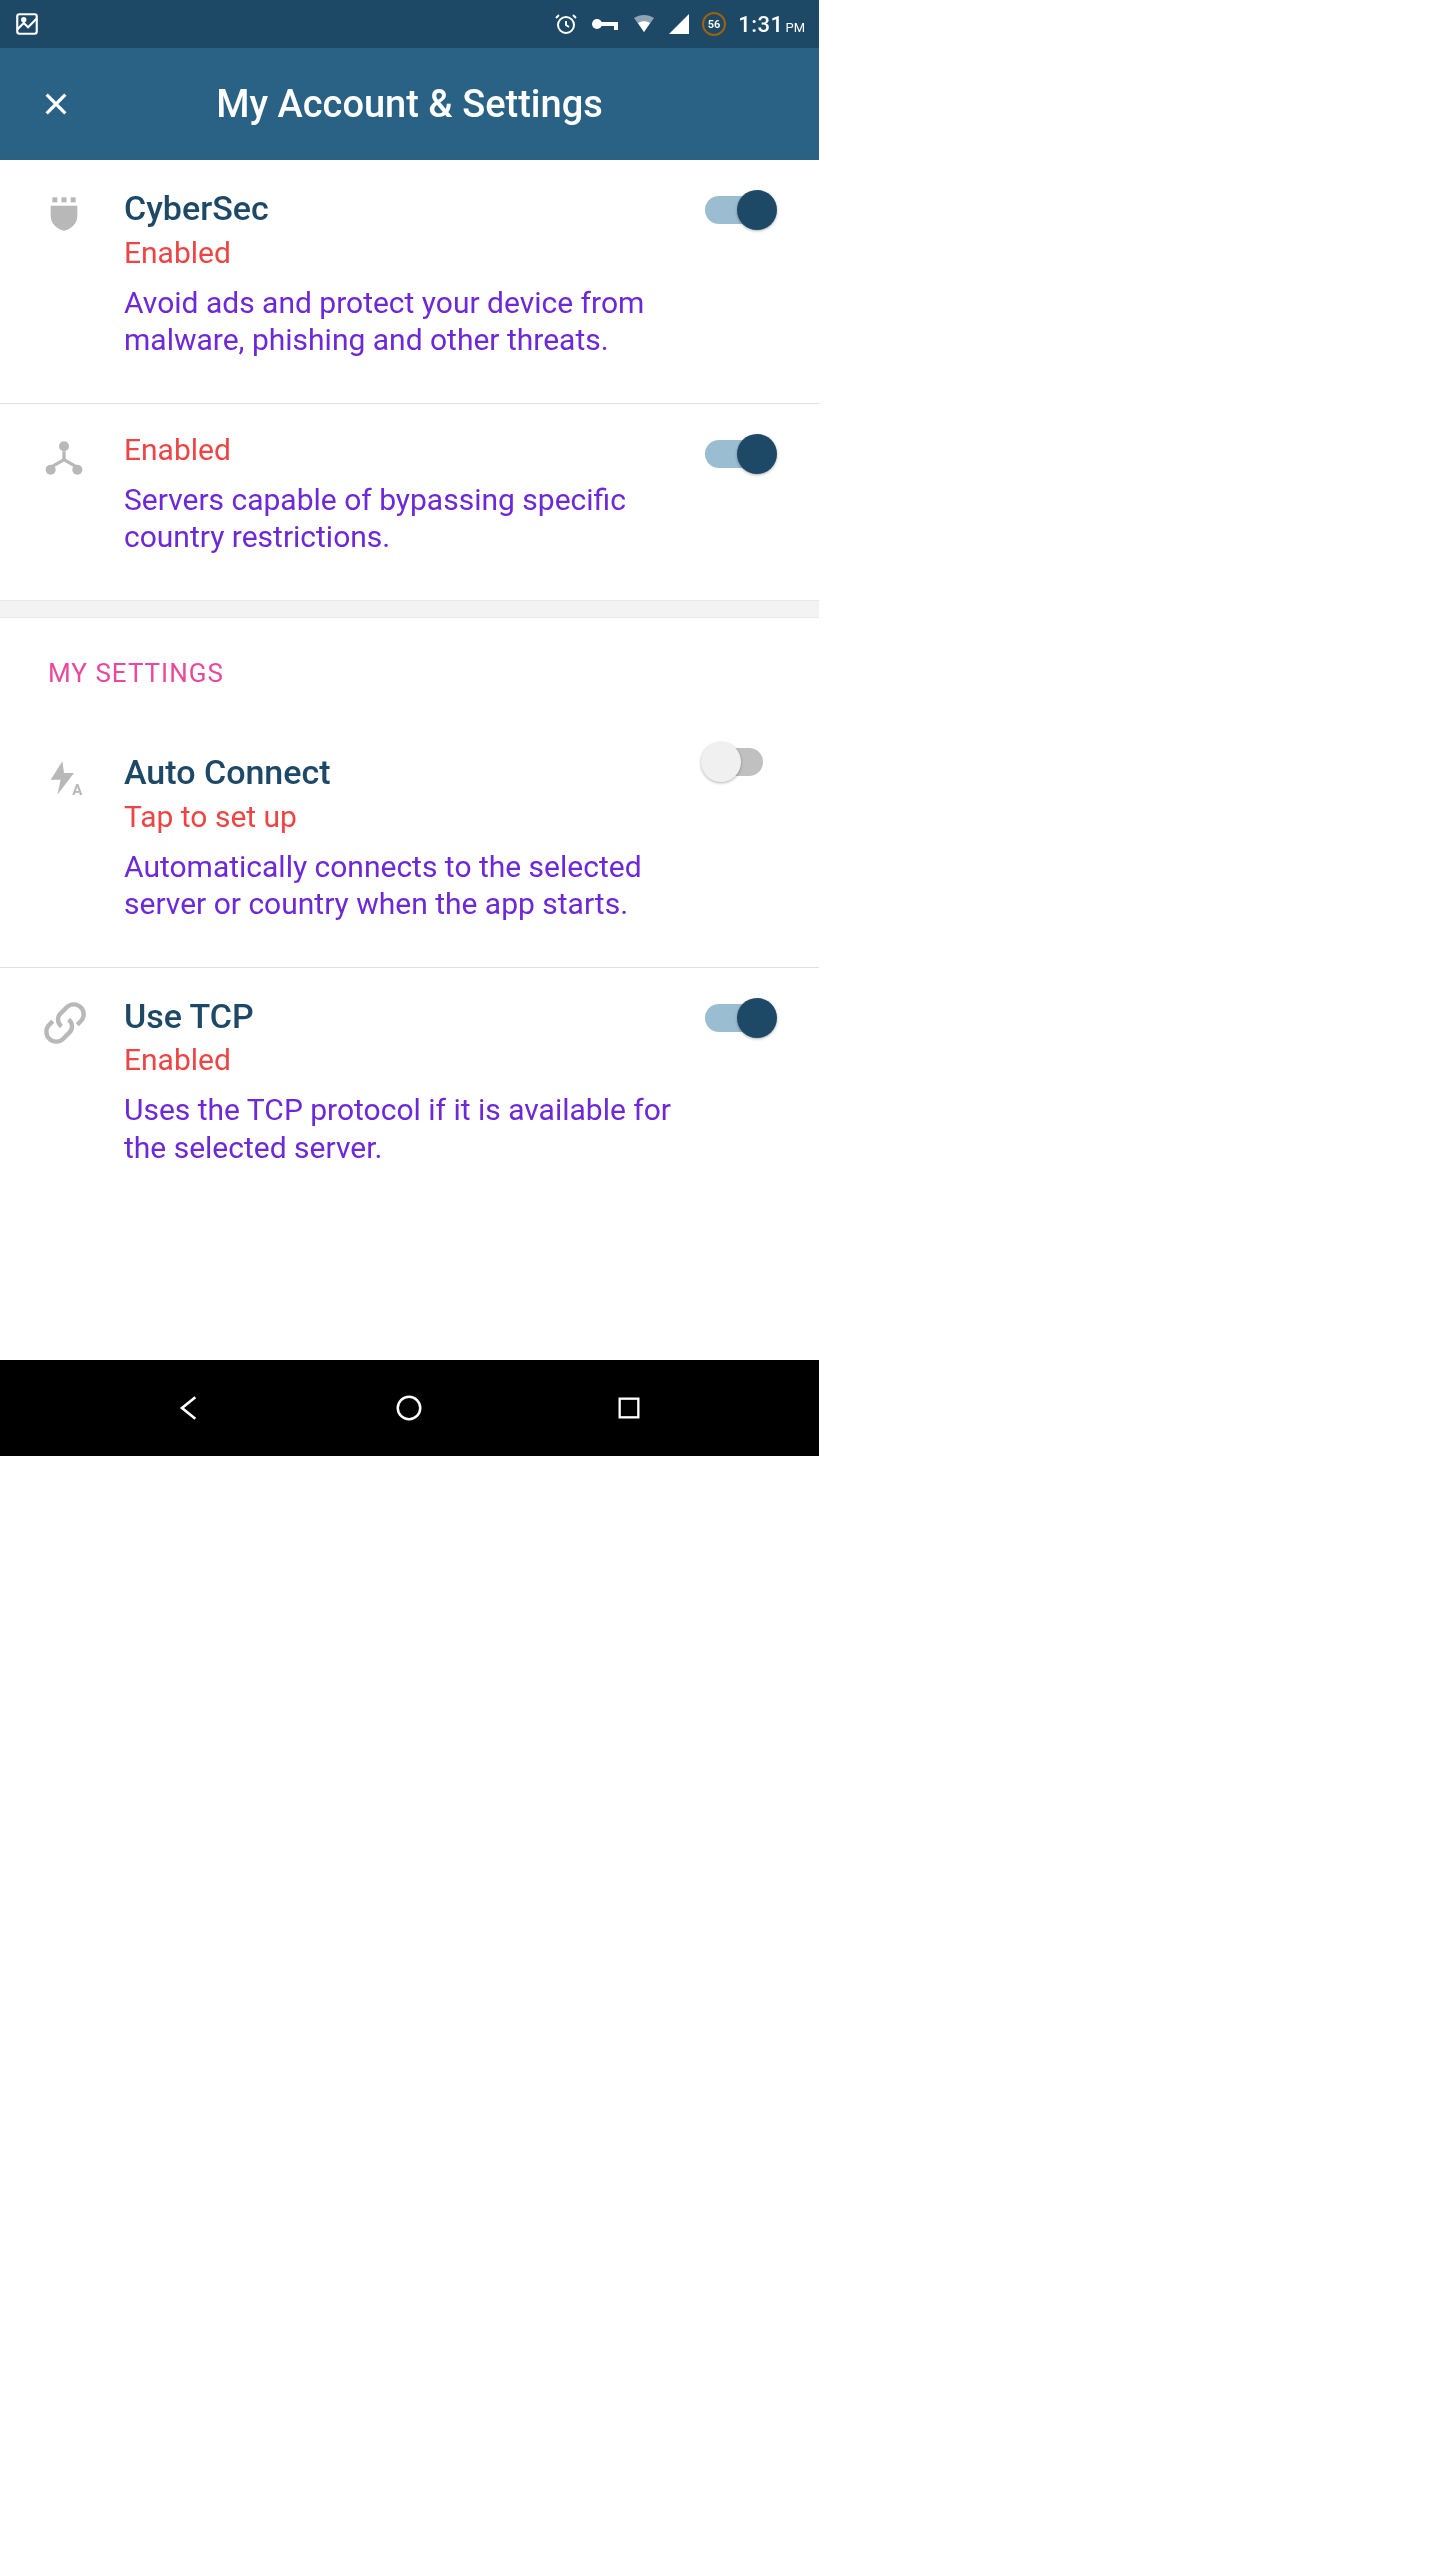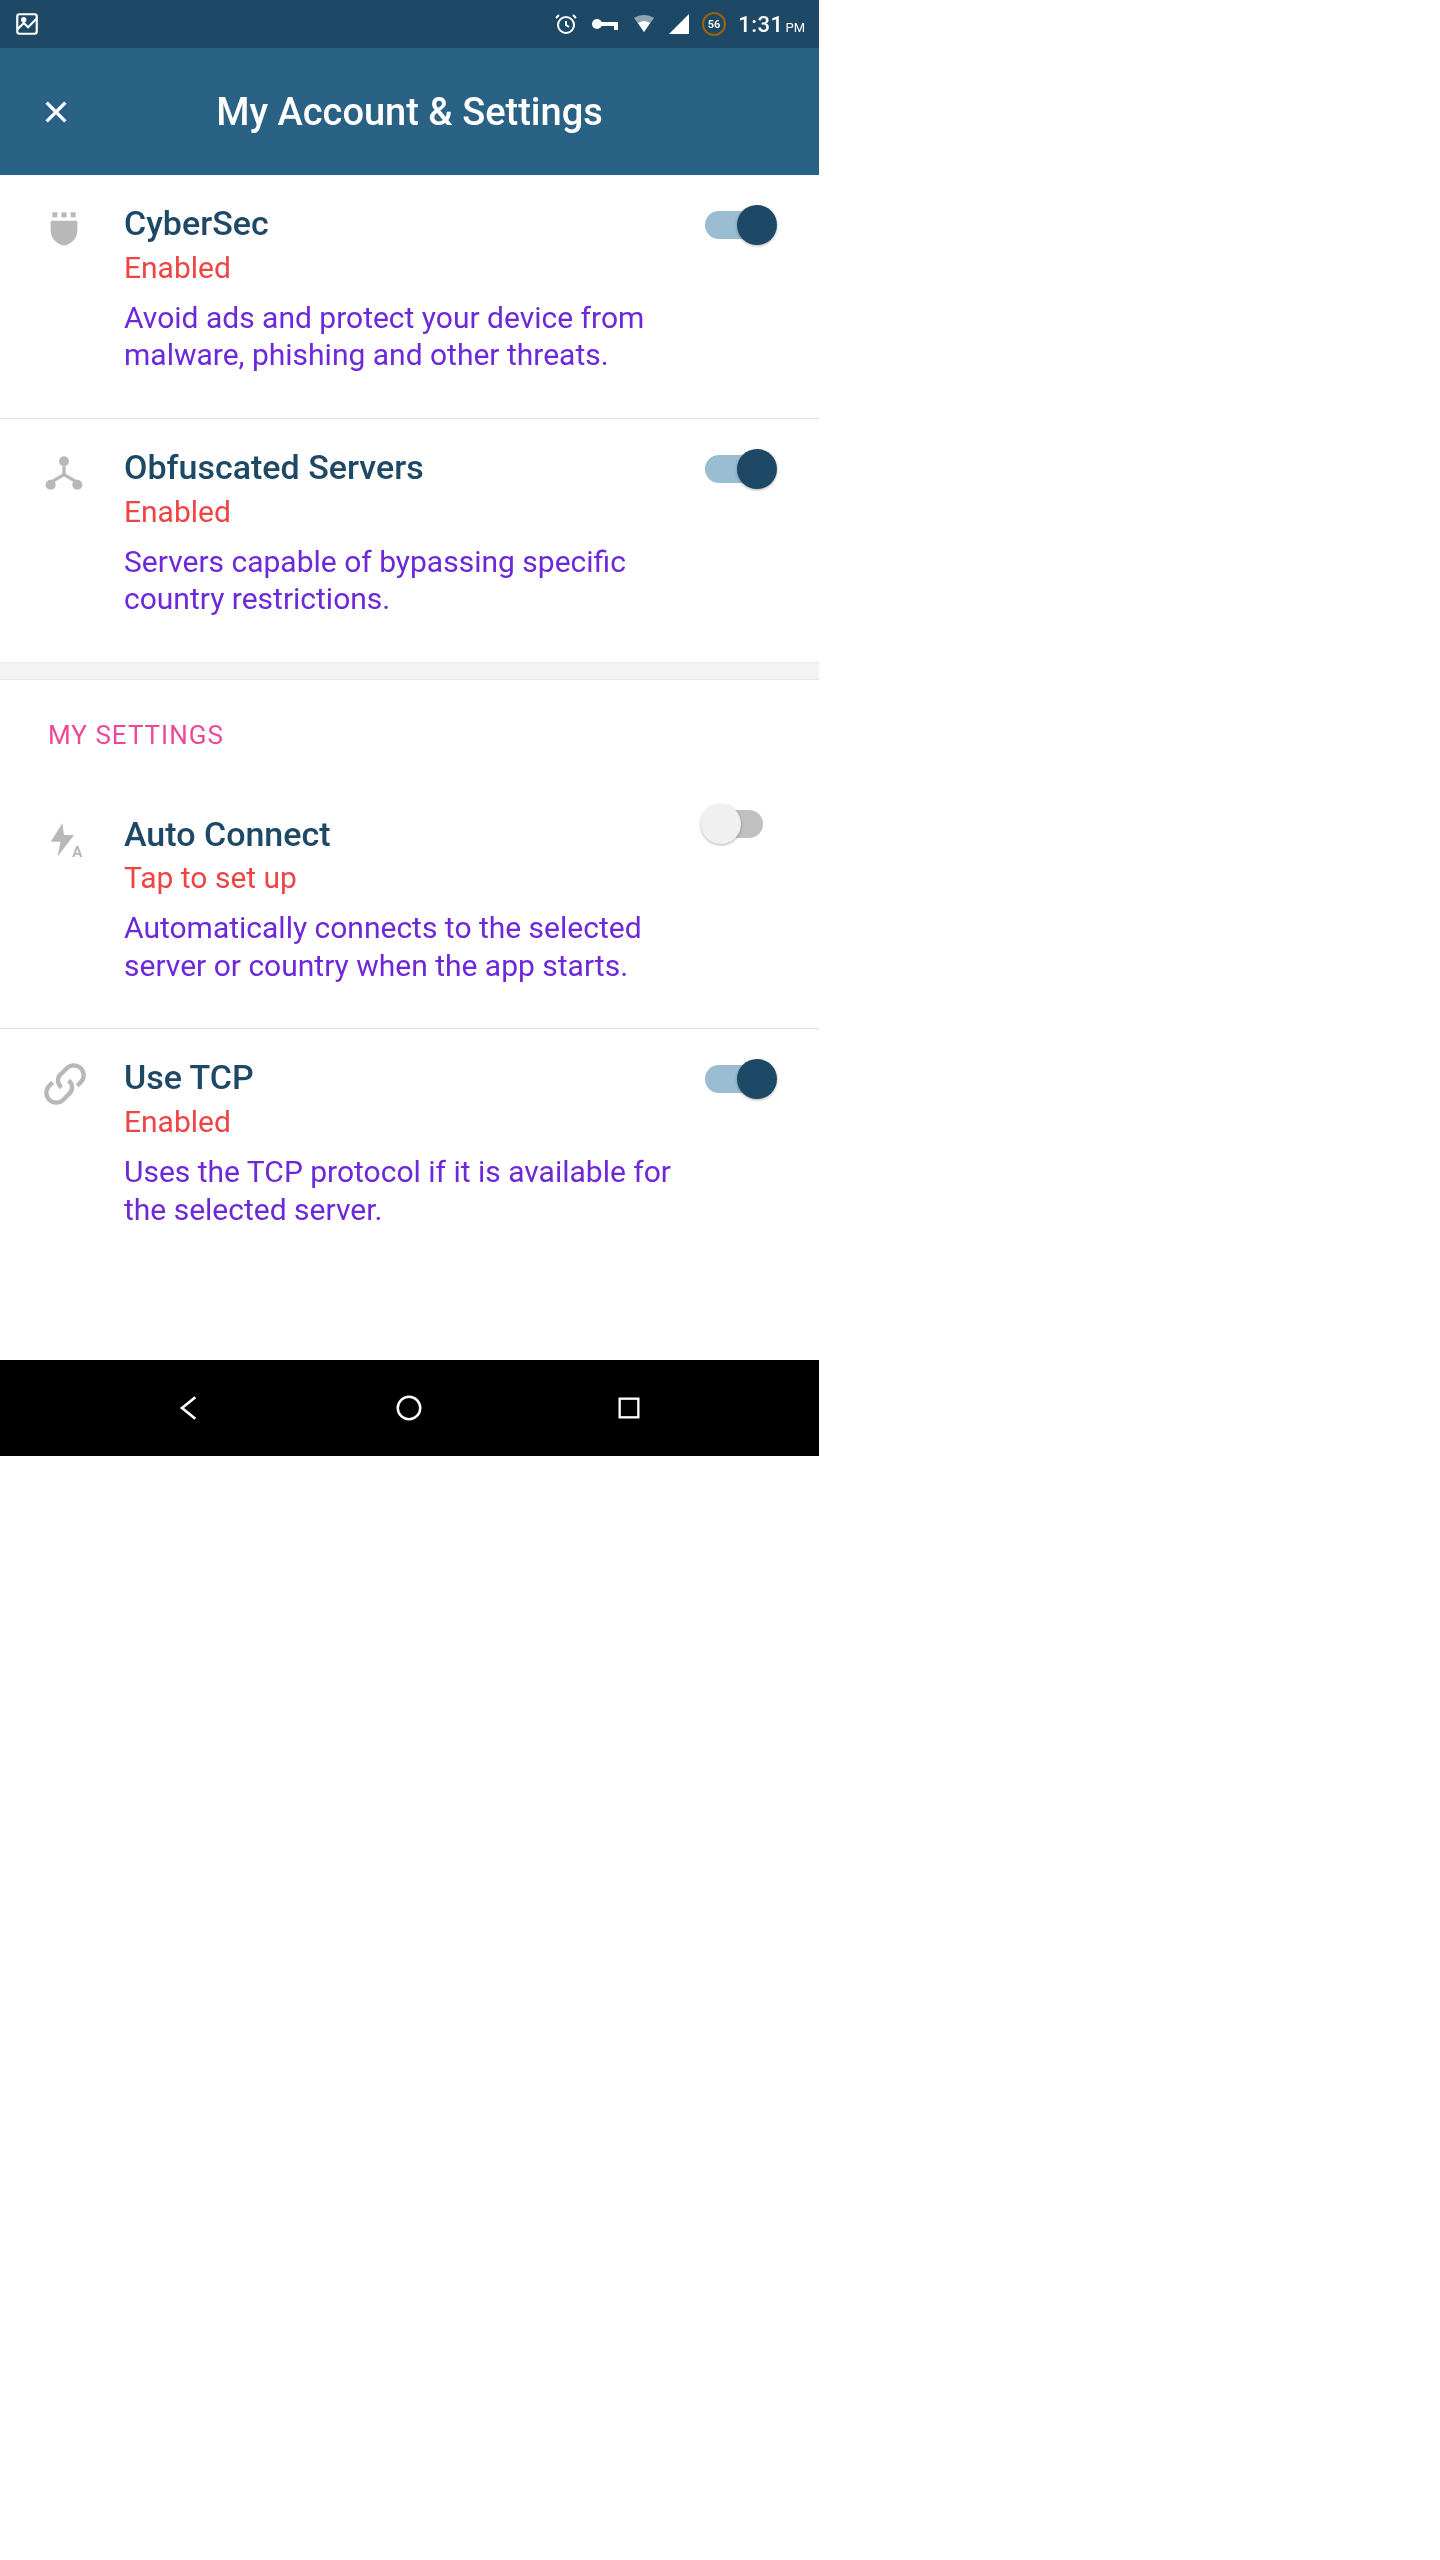--- a/index.html
+++ b/index.html
@@ -26,21 +26,21 @@
   .status-time { font-size: 22px; font-weight: 500; letter-spacing: 0.5px; }
   .status-ampm { font-size: 13px; margin-left: 2px; text-align: right; }
   .status-icon { display: inline-flex; }
   .data-circle {
     width: 24px; height: 24px; border: 2px solid #a16207; border-radius: 50%;
     display: flex; align-items: center; justify-content: center;
     font-size: 11px; font-weight: 600;
   }
   
   .app-header {
-    height: 127px;
+    height: 112px;
     background: #2a6286;
     display: flex;
     align-items: center;
     position: relative;
   }
   .close-btn {
     position: absolute;
     left: 36px;
     width: 40px; height: 40px;
     display: flex; align-items: center; justify-content: center;
@@ -194,21 +194,20 @@
   <div class="setting-item last-of-group">
     <div class="item-icon">
       <svg width="40" height="40" viewBox="0 0 24 24" fill="#b8b8b8">
         <circle cx="12" cy="5" r="3"></circle>
           <circle cx="4" cy="19" r="3"></circle>
           <circle cx="20" cy="19" r="3"></circle>
         <path d="M12 8 L12 13 M12 13 L5 17 M12 13 L19 17" stroke="#b8b8b8" stroke-width="2" fill="none"></path>
       </svg>
     </div>
     <div class="item-content">
-      <div class="item-title">Obfuscated Servers</div>
       <div class="item-status">Enabled</div>
       <div class="item-desc">Servers capable of bypassing specific country restrictions.</div>
     </div>
     <div class="toggle on">
       <div class="toggle-track"></div>
         <div class="toggle-thumb"></div>
     </div>
   </div>
 </div>
 

